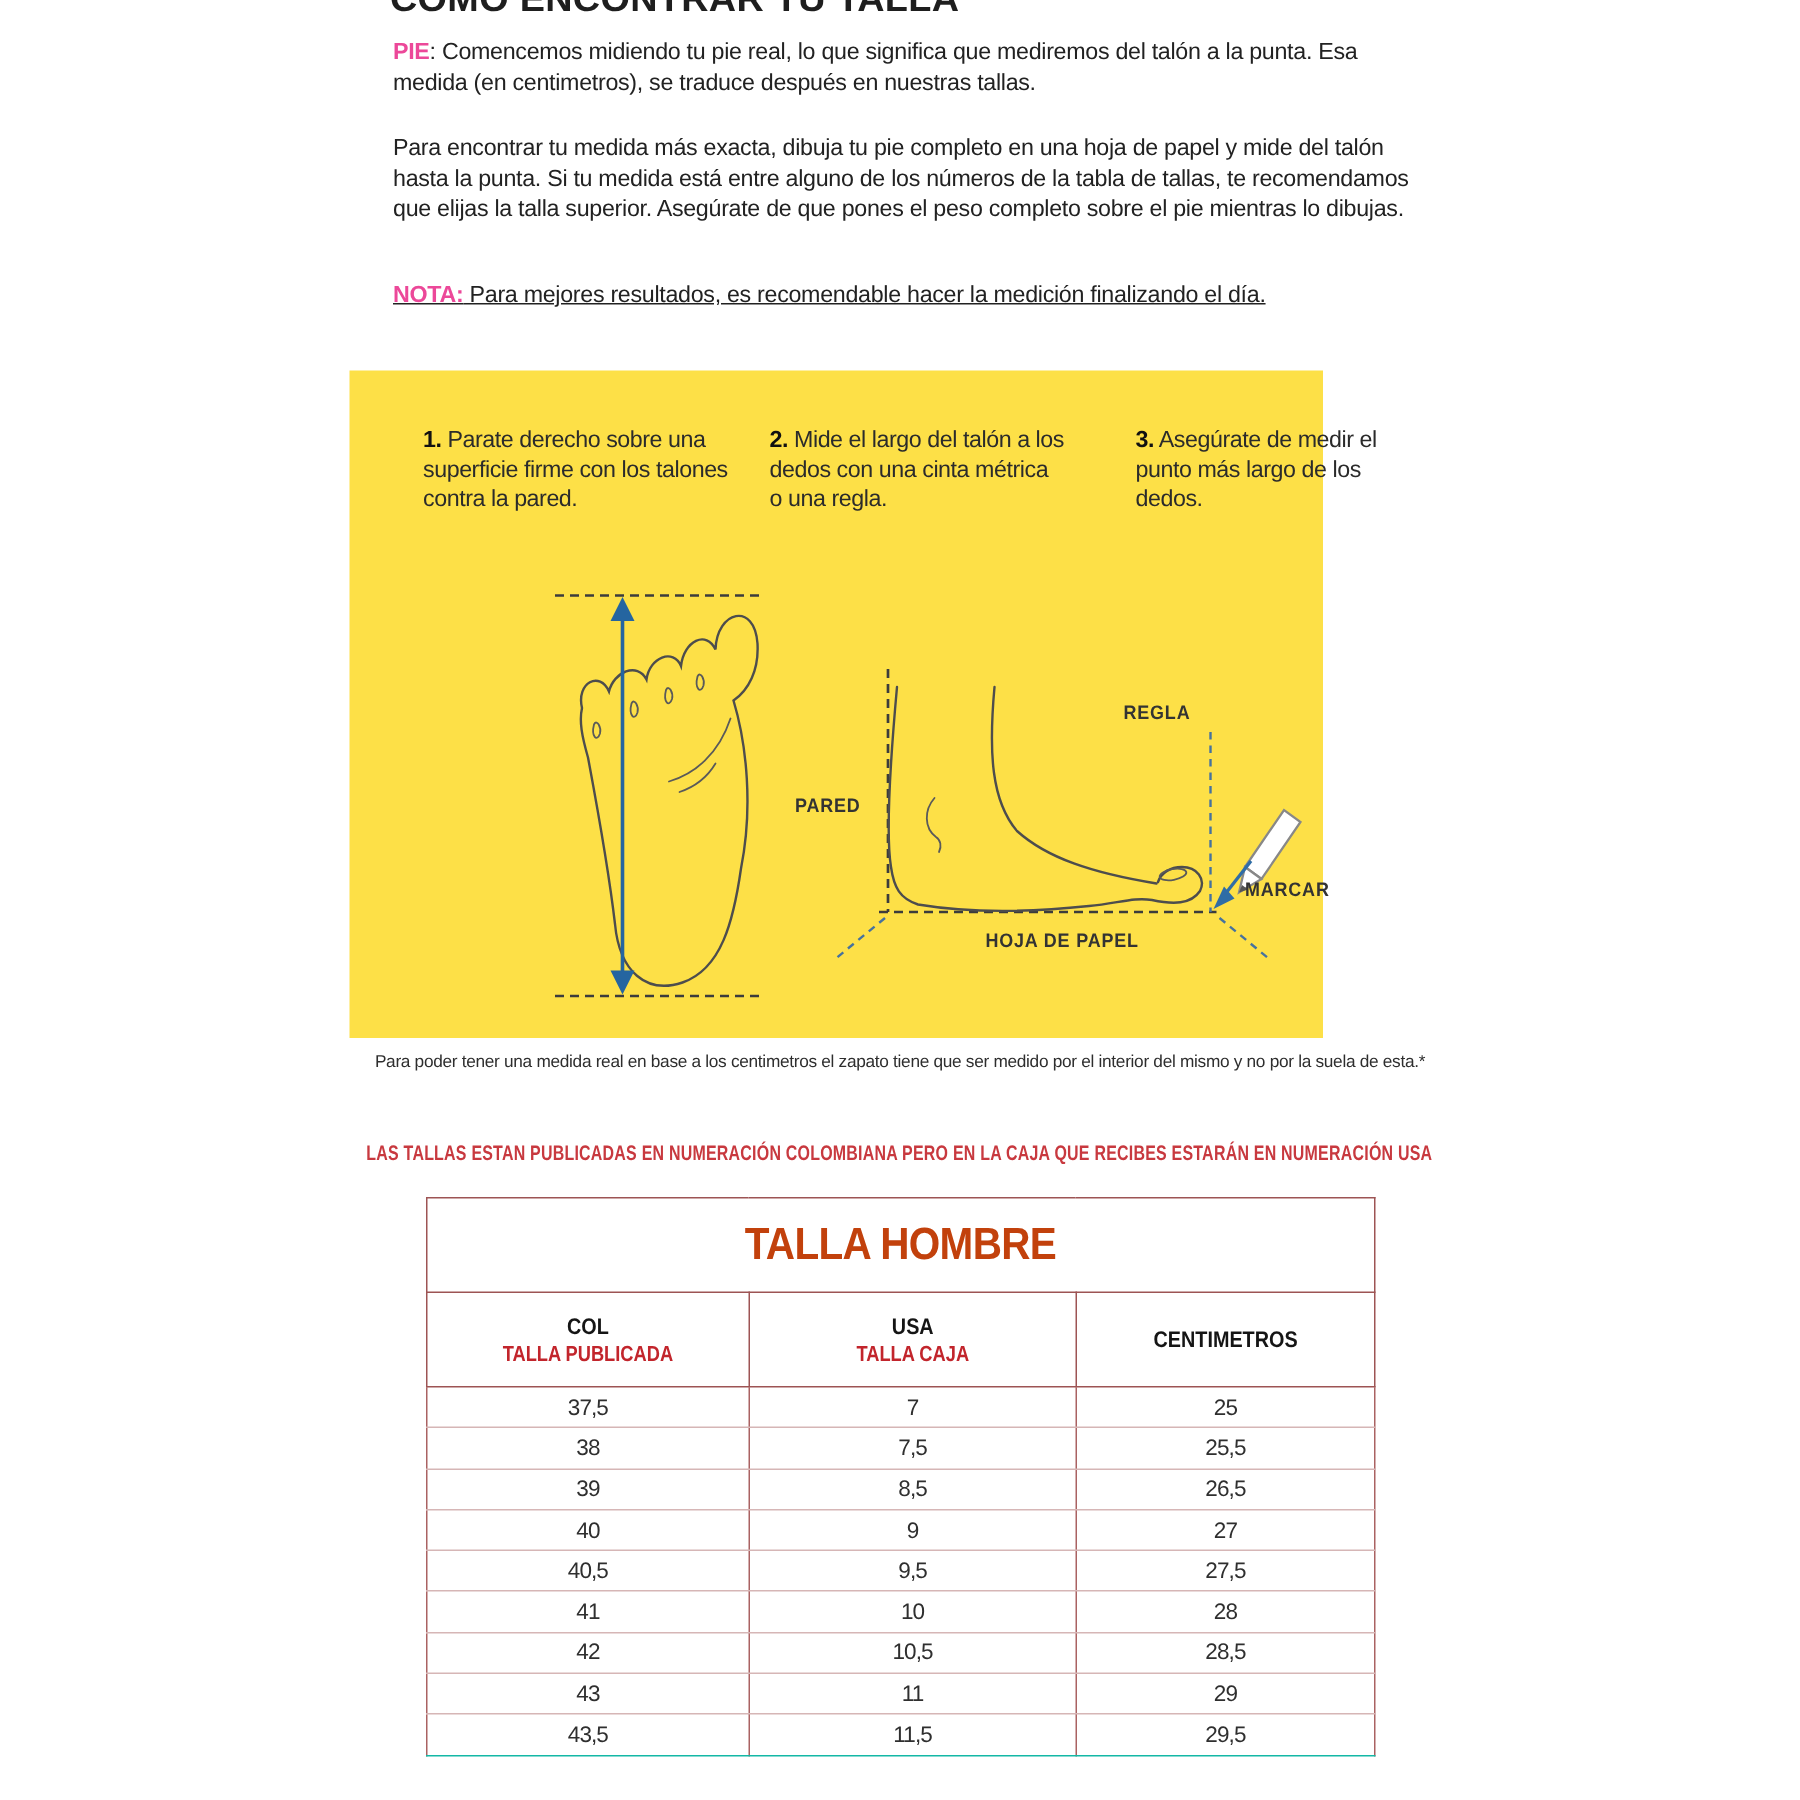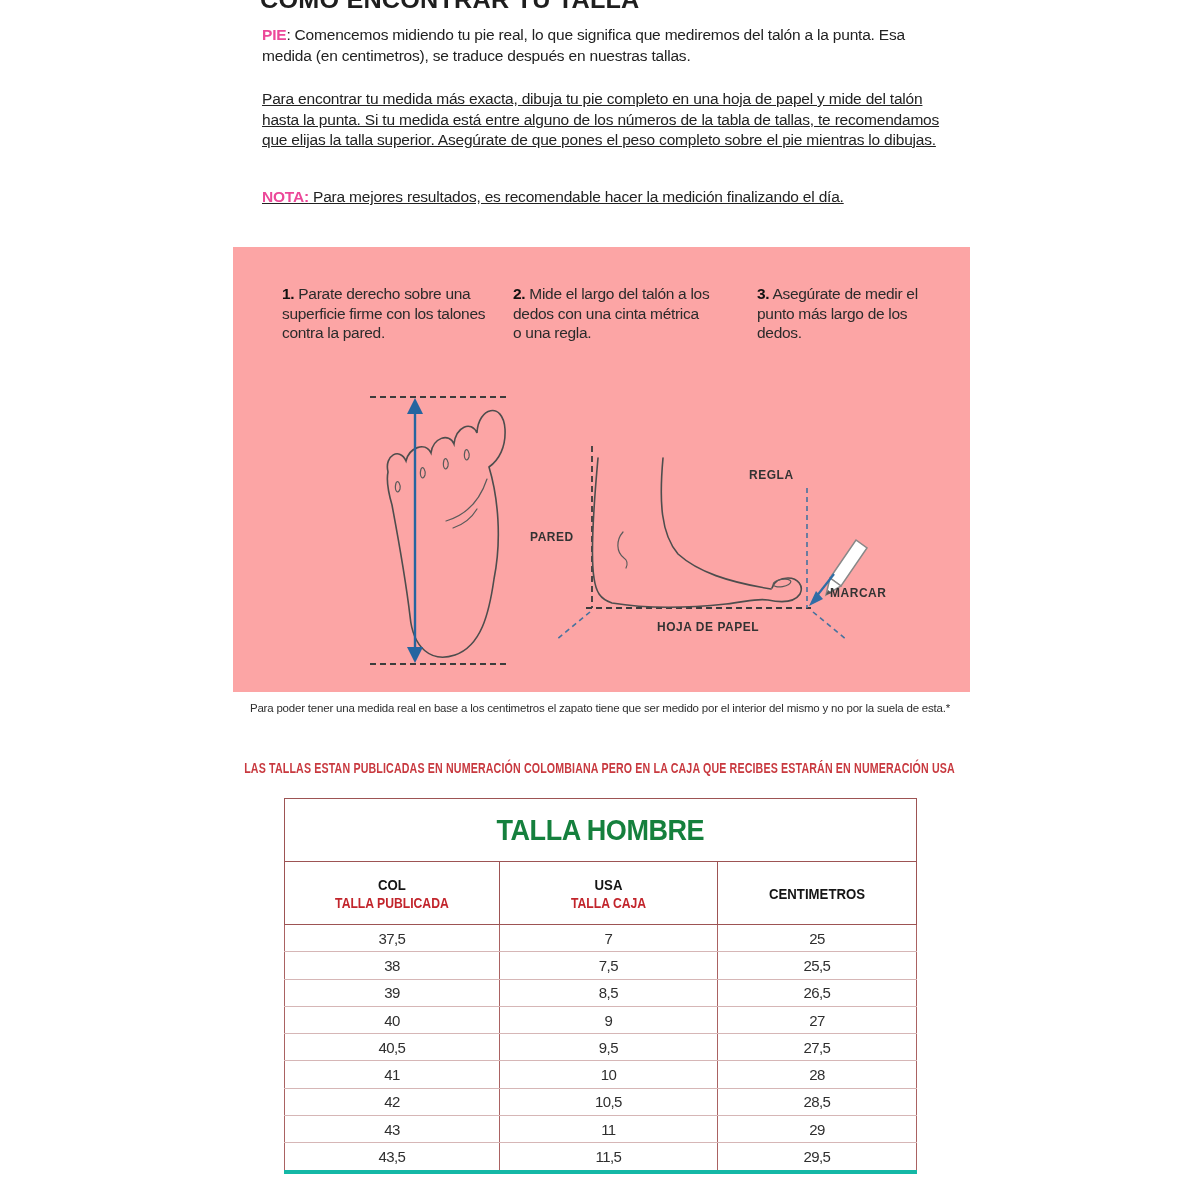--- a/index.html
+++ b/index.html
@@ -9,55 +9,55 @@
     font-family:"Liberation Sans","DejaVu Sans",sans-serif;
   }
   .abs{position:absolute;}
   
   #page-title{
     left:260px;top:-14px;font-size:24px;font-weight:bold;line-height:28px;
     letter-spacing:.2px;transform:scaleX(1.05);transform-origin:left top;white-space:nowrap;
   }
   .para{left:262px;width:692px;font-size:15.5px;line-height:20.5px;letter-spacing:-.2px;color:#222;}
   #para-pie{top:25px;}
-  #para-measure{top:89px;text-decoration:underline;}
+  #para-measure{top:89px;}
   #para-nota{top:187px;text-decoration:underline;}
   .lead{font-weight:bold;color:#ec4899;}
   
-  #panel{left:233px;top:247px;width:737px;height:445px;background:#fca5a5;}
+  #panel{left:233px;top:247px;width:649px;height:445px;background:#fde047;}
   .step{position:absolute;top:37px;font-size:15.5px;line-height:19.5px;letter-spacing:-.3px;color:#2b2b2b;}
   #step-1{left:49px;width:206px;}
   #step-2{left:280px;width:198px;}
   #step-3{left:524px;width:170px;}
   .step b{color:#111;}
   .diagram-label{position:absolute;font-size:13px;font-weight:bold;letter-spacing:.6px;color:#333;white-space:nowrap;transform:scaleX(.92);transform-origin:left top;}
   #label-pared{left:297px;top:282px;}
   #label-regla{left:516px;top:220px;}
   #label-marcar{left:597px;top:338px;}
   #label-hoja{left:424px;top:372px;}
   
   #caption{left:0;top:702px;width:1200px;text-align:center;font-size:11.5px;letter-spacing:-.2px;color:#2e2e2e;}
   #notice{left:0;top:760px;width:1200px;display:flex;justify-content:center;}
   #notice span{font-size:14px;font-weight:bold;white-space:nowrap;transform:scaleX(.76);transform-origin:center top;letter-spacing:.2px;}
   
   #size-table{left:284px;top:798px;width:633px;border-collapse:collapse;table-layout:fixed;}
   #size-table,#size-table td,#size-table th{border:1px solid #9d5454;}
   #size-table td,#size-table th{padding:0;text-align:center;vertical-align:middle;}
-  #table-title-cell{height:62px;font-size:30px;font-weight:bold;letter-spacing:-.5px;color:#15803d;}
+  #table-title-cell{height:62px;font-size:30px;font-weight:bold;letter-spacing:-.5px;color:#c2410c;}
   #table-title-cell span{display:inline-block;transform:scaleX(.9);white-space:nowrap;}
   th.colhead{height:62px;background:#fff;}
   .hdr1{display:block;font-size:15px;font-weight:bold;color:#151515;letter-spacing:0;transform:scaleX(.88);}
   .hdr2{display:block;font-size:14.5px;font-weight:bold;letter-spacing:0;transform:scaleX(.84);margin-top:2px;}
   .hdr2:empty{display:none;}
   #size-table tbody td{
     height:26.3px;font-size:15px;letter-spacing:-.6px;color:#2f2f2f;
     border-top:1px solid #d6b6b6;border-bottom:1px solid #d6b6b6;
     border-left:1px solid #aa6262;border-right:1px solid #aa6262;
   }
-  #size-table tbody tr:last-child td{border-bottom:4px solid #14b8a6;}
+  #size-table tbody tr:last-child td{border-bottom:1px solid #14b8a6;}
   svg .outline{fill:none;stroke:#4d4d4d;stroke-width:1.6;stroke-linecap:round;}
   svg .thin{fill:none;stroke:#5a5a5a;stroke-width:1.2;stroke-linecap:round;}
   svg .dash{fill:none;stroke:#3c3c3c;stroke-width:1.8;stroke-dasharray:6 4;}
   svg .bluedash{fill:none;stroke:#46729e;stroke-width:1.6;stroke-dasharray:5 4;}
 </style>
 </head>
 <body>
 
 <div id="stage">
 

